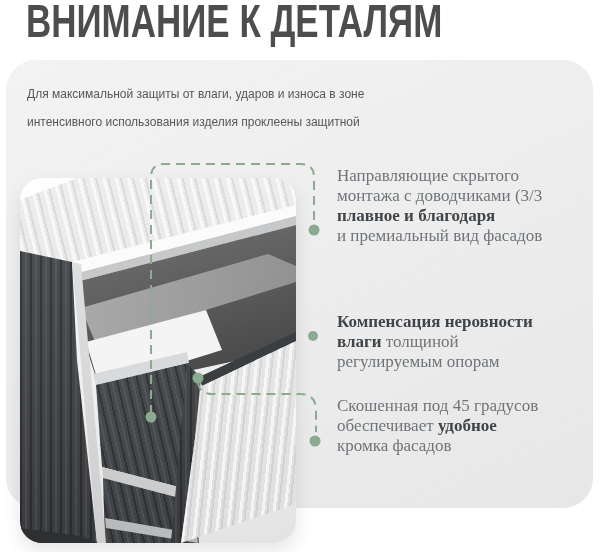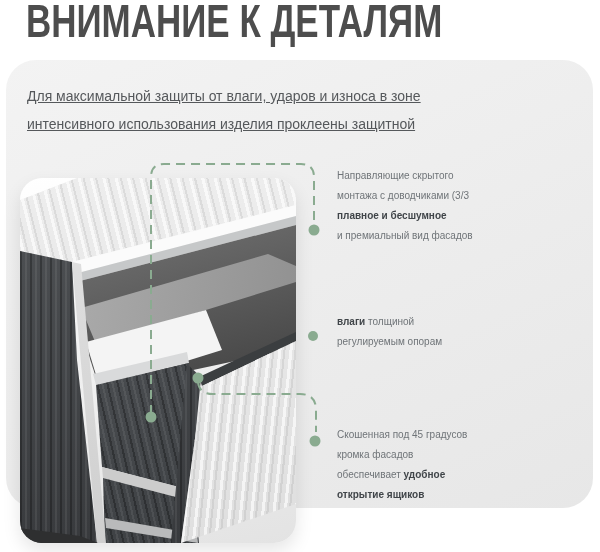--- a/index.html
+++ b/index.html
@@ -16,26 +16,26 @@
     transform:scaleX(.76);transform-origin:0 50%;
     white-space:nowrap;letter-spacing:0;
   }
   .card{
     position:absolute;left:6px;top:60px;width:587px;height:448px;
     border-radius:30px;
     background:linear-gradient(155deg,var(--card_start,#f3f3f3) 0%,var(--card_end,#e7e7e7) 100%);
   }
   .intro{
     position:absolute;left:27px;top:68px;width:550px;
-    font-size:14px;line-height:28px;color:var(--body_text,#55585b);text-decoration:underline;
+    font-size:12px;line-height:28px;color:var(--body_text,#55585b);
   }
   .intro span{display:block;}
-  .callout{position:absolute;left:337px;width:256px;font-size:10px;line-height:20px;color:var(--callout_text,#6f7478);}
+  .callout{position:absolute;left:337px;width:256px;font-size:17px;line-height:20px;color:var(--callout_text,#6f7478);font-family:Liberation Serif, serif;}
   .callout .b{font-weight:700;color:var(--callout_bold,#404549);}
-  #c1{top:166px} #c2{top:312px} #c3{top:425px}
+  #c1{top:166px} #c2{top:312px} #c3{top:396px}
   .cl{display:block;}
 
   
   .photo{
     position:absolute;left:20px;top:178px;width:276px;height:365px;
     border-radius:22px;overflow:hidden;margin:0;
     background:linear-gradient(165deg,#ffffff 0%,#f1f1f1 45%,#e3e3e3 100%);
     box-shadow:0 8px 18px rgba(0,0,0,.10);
   }
   .ly{position:absolute;inset:0;}
@@ -106,34 +106,34 @@
     <div class="ly carcass-edge"></div>
     <div class="ly front-bevel-top"></div>
     <div class="ly wood-dark-v front-bevel-left"></div>
     <div class="ly wood-light-v drawer-front"></div>
     <div class="ly plinth"></div>
   </figure>
 
   <div class="callout" id="c1">
     <span class="cl"><span class="r">Направляющие скрытого</span></span>
     <span class="cl"><span class="r">монтажа с доводчиками (3/3</span></span>
-    <span class="cl"><span class="b">плавное и бесшумное</span></span>
+    <span class="cl"><span class="b">плавное и благодаря</span></span>
     <span class="cl"><span class="r">и премиальный вид фасадов</span></span>
   </div>
 
   <div class="callout" id="c2">
+    <span class="cl"><span class="b">Компенсация неровности</span></span>
     <span class="cl"><span class="b">влаги</span><span class="r"> толщиной</span></span>
     <span class="cl"><span class="r">регулируемым опорам</span></span>
   </div>
 
   <div class="callout" id="c3">
     <span class="cl"><span class="r">Скошенная под 45 градусов</span></span>
+    <span class="cl"><span class="r">обеспечивает </span><span class="b">удобное</span></span>
     <span class="cl"><span class="r">кромка фасадов</span></span>
-    <span class="cl"><span class="r">обеспечивает </span><span class="b">удобное</span></span>
-    <span class="cl"><span class="b">открытие ящиков</span></span>
   </div>
 
   <svg class="connectors" viewBox="0 0 600 552" fill="none">
     <path d="M151 414 L151 177 Q151 164 164 164 L301 164 Q314 164 314 177 L314 222" stroke="currentColor" stroke-width="2" stroke-dasharray="9 6"></path>
     <path d="M198 382 Q199 394 213 394 L300 394 Q316 394 316 410 L316 432" stroke="currentColor" stroke-width="2" stroke-dasharray="9 6"></path>
     <circle cx="151" cy="417" r="5.5" fill="currentColor"></circle>
     <circle cx="314" cy="230" r="5.5" fill="currentColor"></circle>
     <circle cx="313" cy="336" r="5" fill="currentColor"></circle>
     <circle cx="198" cy="378" r="5.5" fill="currentColor"></circle>
     <circle cx="315" cy="441" r="5.5" fill="currentColor"></circle>

